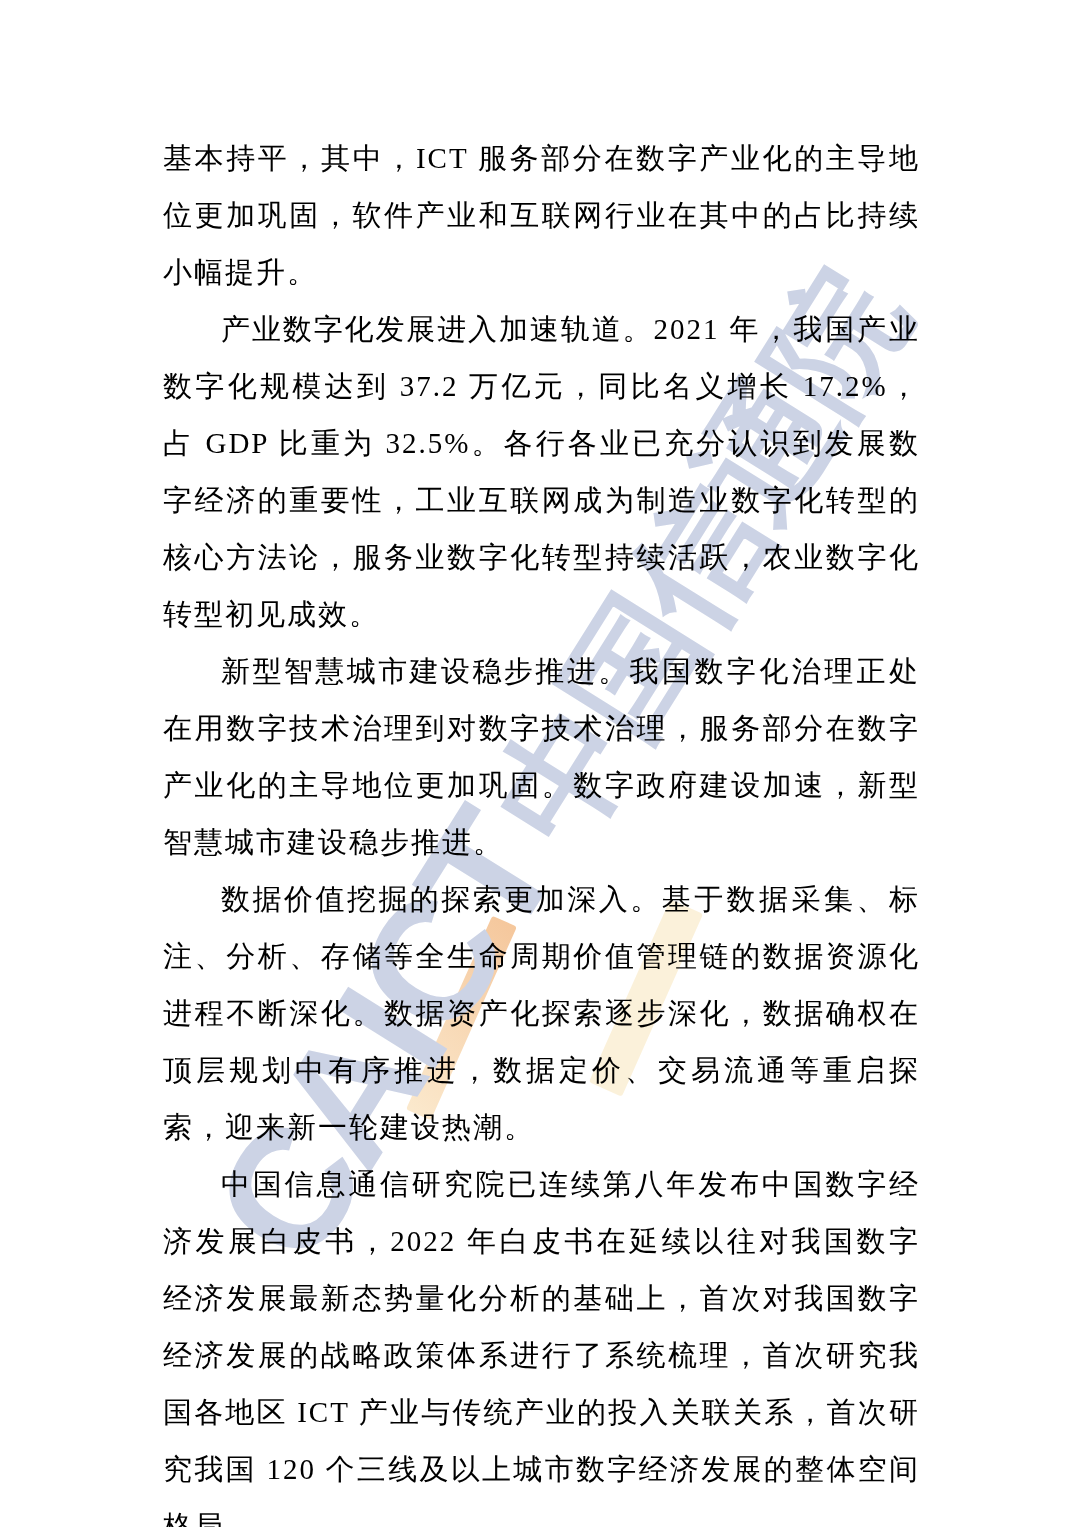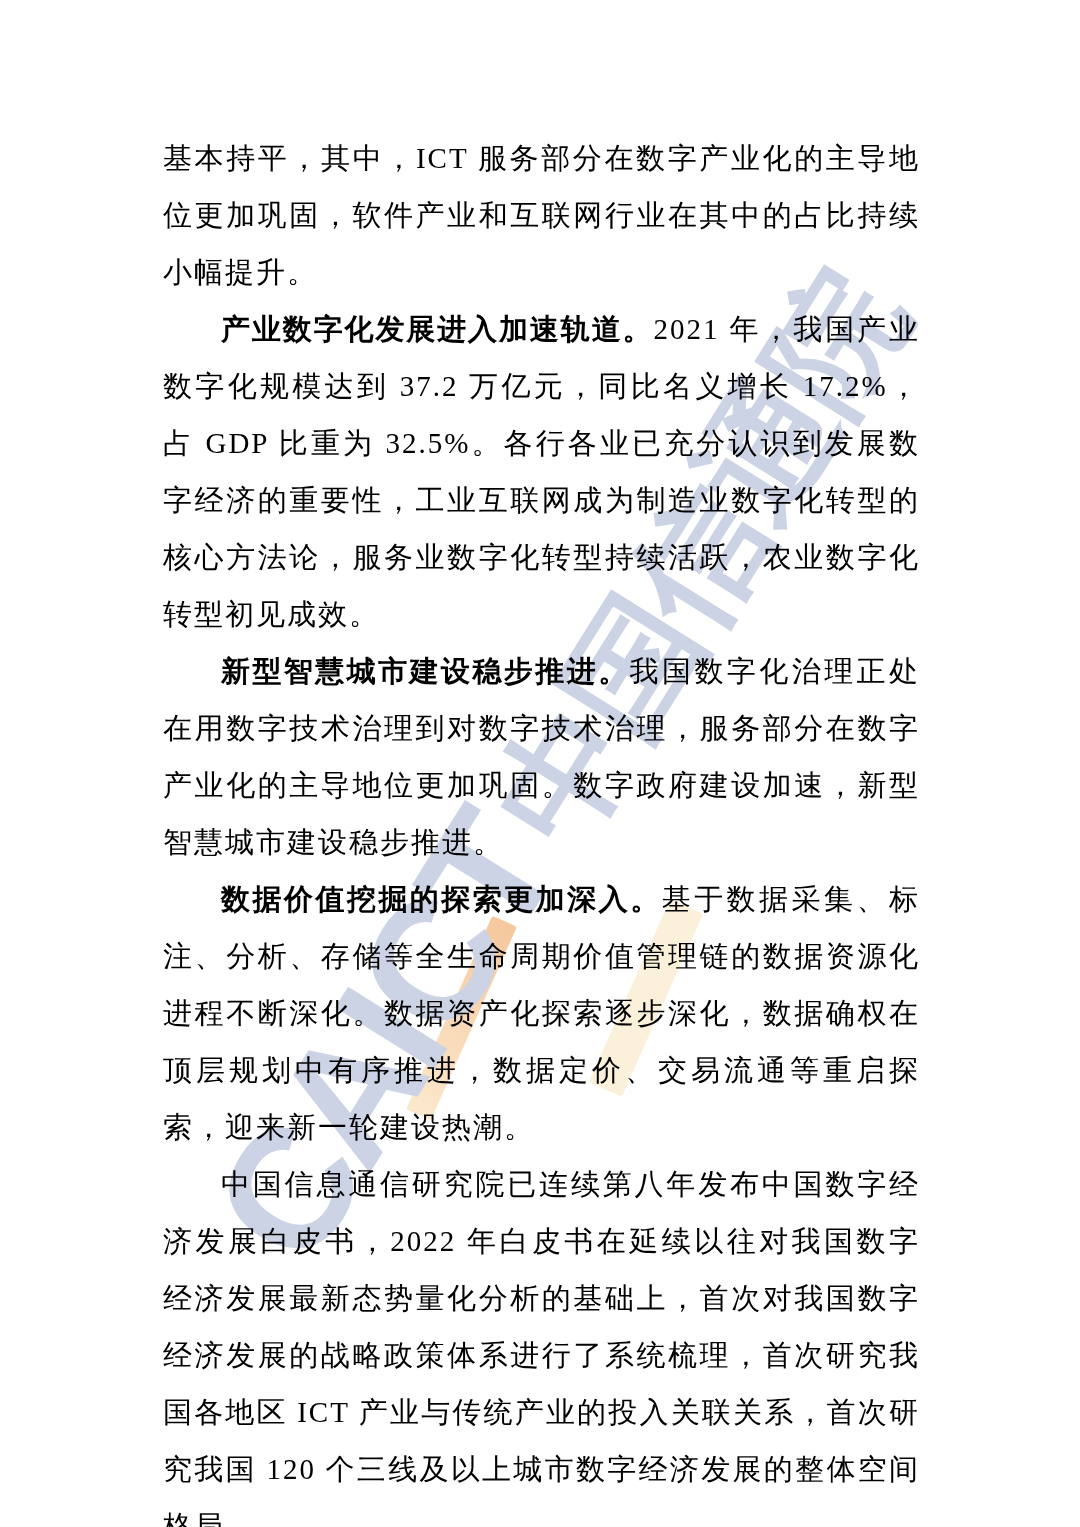--- a/index.html
+++ b/index.html
@@ -79,21 +79,21 @@
     letter-spacing: 2px;
     color: #000000;
     text-align: justify;
     text-justify: inter-character;
   }
   .content p.indent {
     text-indent: 2em;
   }
   .content .b {
     font-family: "Liberation Sans", "DejaVu Sans", sans-serif;
-    font-weight: 700;
+    font-weight: 400;
     letter-spacing: 1px;
   }
 </style>
 </head>
 <body>
 
 <div class="page">
 
   <div class="watermark-layer">
     <div class="wm-slash slash-pale" style="background: rgb(250, 238, 212);"></div>

